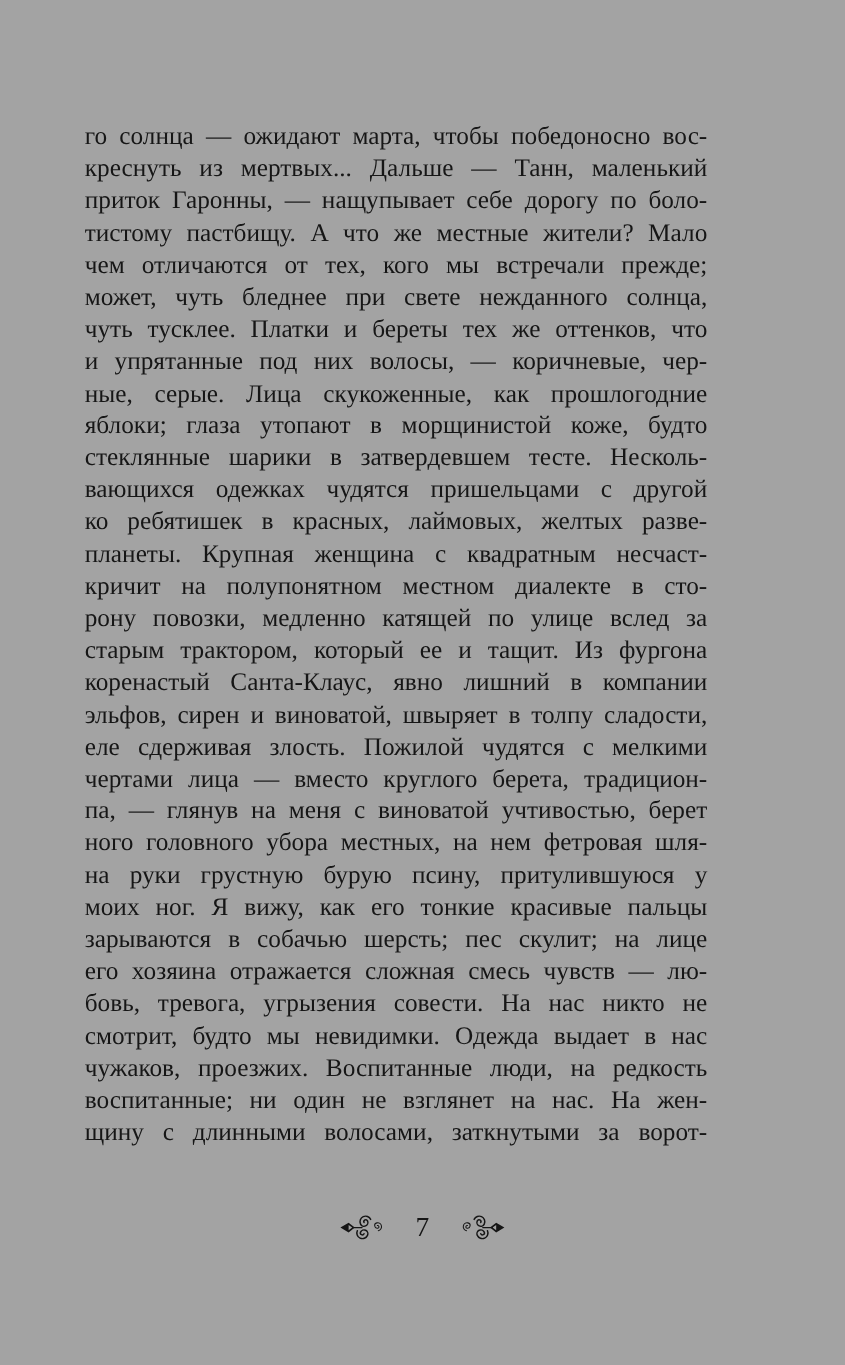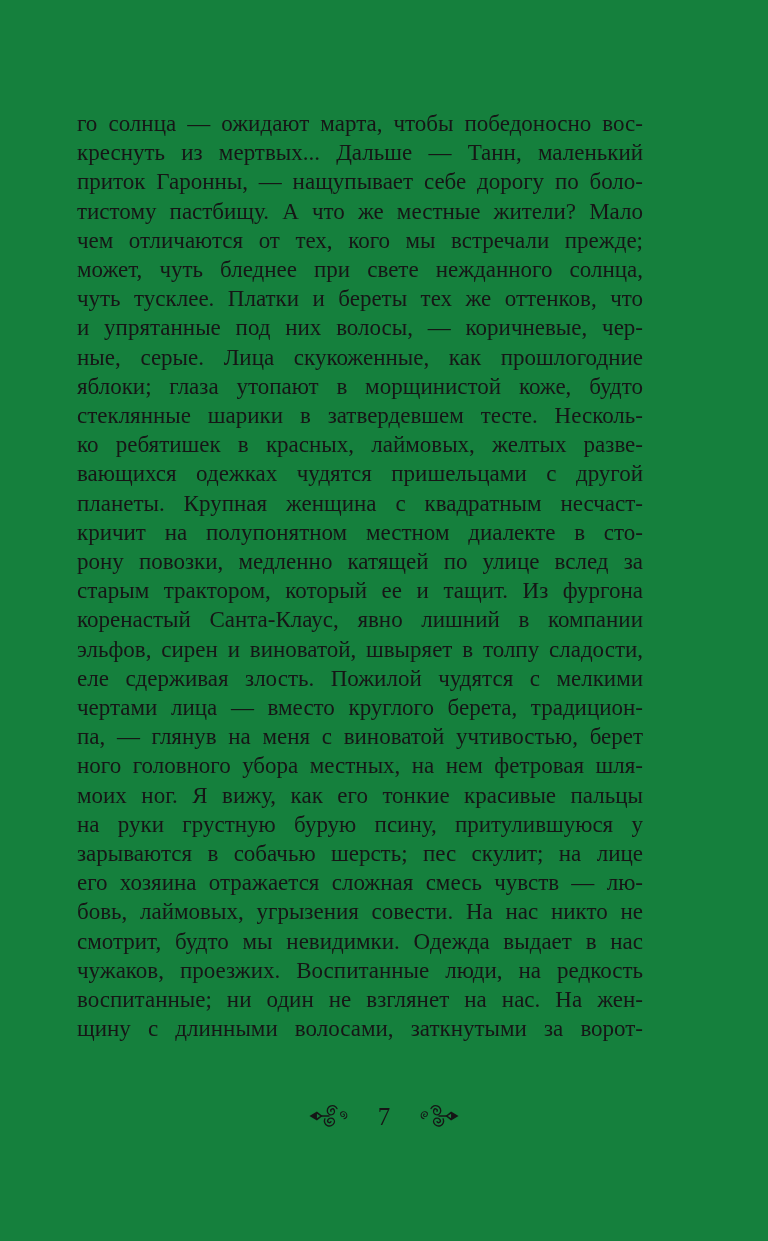--- a/index.html
+++ b/index.html
@@ -10,21 +10,21 @@
   body {
     width: 768px;
     height: 1241px;
     position: relative;
     overflow: hidden;
     font-family: "Liberation Serif", "DejaVu Serif", serif;
   }
   .page {
     position: absolute;
     inset: 0;
-    background: #15803d;
+    background: #a3a3a3;
   }
   .text-block {
     position: absolute;
     left: 77px;
     top: 109px;
     width: 566px;
     color: #161616;
   }
   .line {
     font-size: 23px;
@@ -68,37 +68,37 @@
       <div class="line">креснуть из мертвых... Дальше — Танн, маленький</div>
       <div class="line">приток Гаронны, — нащупывает себе дорогу по боло-</div>
       <div class="line">тистому пастбищу. А что же местные жители? Мало</div>
       <div class="line">чем отличаются от тех, кого мы встречали прежде;</div>
       <div class="line">может, чуть бледнее при свете нежданного солнца,</div>
       <div class="line">чуть тусклее. Платки и береты тех же оттенков, что</div>
       <div class="line">и упрятанные под них волосы, — коричневые, чер-</div>
       <div class="line">ные, серые. Лица скукоженные, как прошлогодние</div>
       <div class="line">яблоки; глаза утопают в морщинистой коже, будто</div>
       <div class="line">стеклянные шарики в затвердевшем тесте. Несколь-</div>
+      <div class="line">вающихся одежках чудятся пришельцами с другой</div>
       <div class="line">ко ребятишек в красных, лаймовых, желтых разве-</div>
-      <div class="line">вающихся одежках чудятся пришельцами с другой</div>
       <div class="line">планеты. Крупная женщина с квадратным несчаст-</div>
       <div class="line">кричит на полупонятном местном диалекте в сто-</div>
       <div class="line">рону повозки, медленно катящей по улице вслед за</div>
       <div class="line">старым трактором, который ее и тащит. Из фургона</div>
       <div class="line">коренастый Санта-Клаус, явно лишний в компании</div>
       <div class="line">эльфов, сирен и виноватой, швыряет в толпу сладости,</div>
       <div class="line">еле сдерживая злость. Пожилой чудятся с мелкими</div>
       <div class="line">чертами лица — вместо круглого берета, традицион-</div>
       <div class="line">па, — глянув на меня с виноватой учтивостью, берет</div>
       <div class="line">ного головного убора местных, на нем фетровая шля-</div>
+      <div class="line">на руки грустную бурую псину, притулившуюся у</div>
       <div class="line">моих ног. Я вижу, как его тонкие красивые пальцы</div>
-      <div class="line">на руки грустную бурую псину, притулившуюся у</div>
       <div class="line">зарываются в собачью шерсть; пес скулит; на лице</div>
       <div class="line">его хозяина отражается сложная смесь чувств — лю-</div>
-      <div class="line">бовь, лаймовых, угрызения совести. На нас никто не</div>
+      <div class="line">бовь, тревога, угрызения совести. На нас никто не</div>
       <div class="line">смотрит, будто мы невидимки. Одежда выдает в нас</div>
       <div class="line">чужаков, проезжих. Воспитанные люди, на редкость</div>
       <div class="line">воспитанные; ни один не взглянет на нас. На жен-</div>
       <div class="line">щину с длинными волосами, заткнутыми за ворот-</div>
     </div>
 
   <div class="folio">
     <svg class="ornament" viewBox="0 0 46 30" xmlns="http://www.w3.org/2000/svg" aria-hidden="true">
       <g stroke="#161616" fill="none" stroke-width="1.7" stroke-linecap="round">
 

